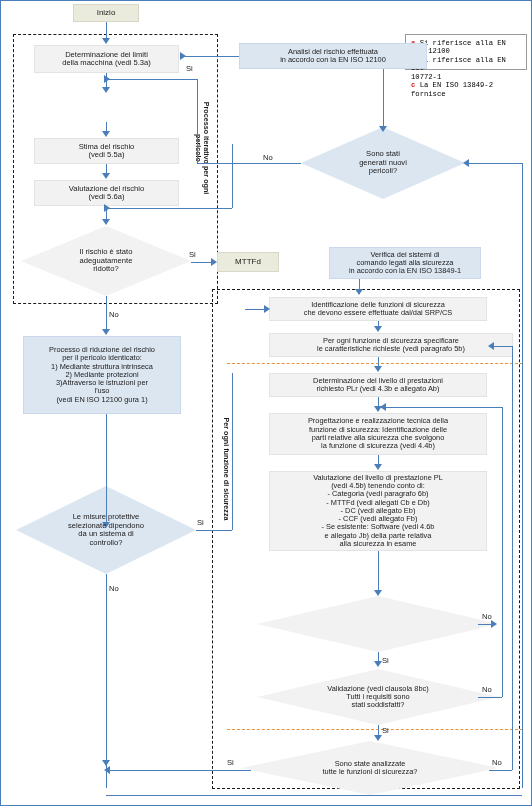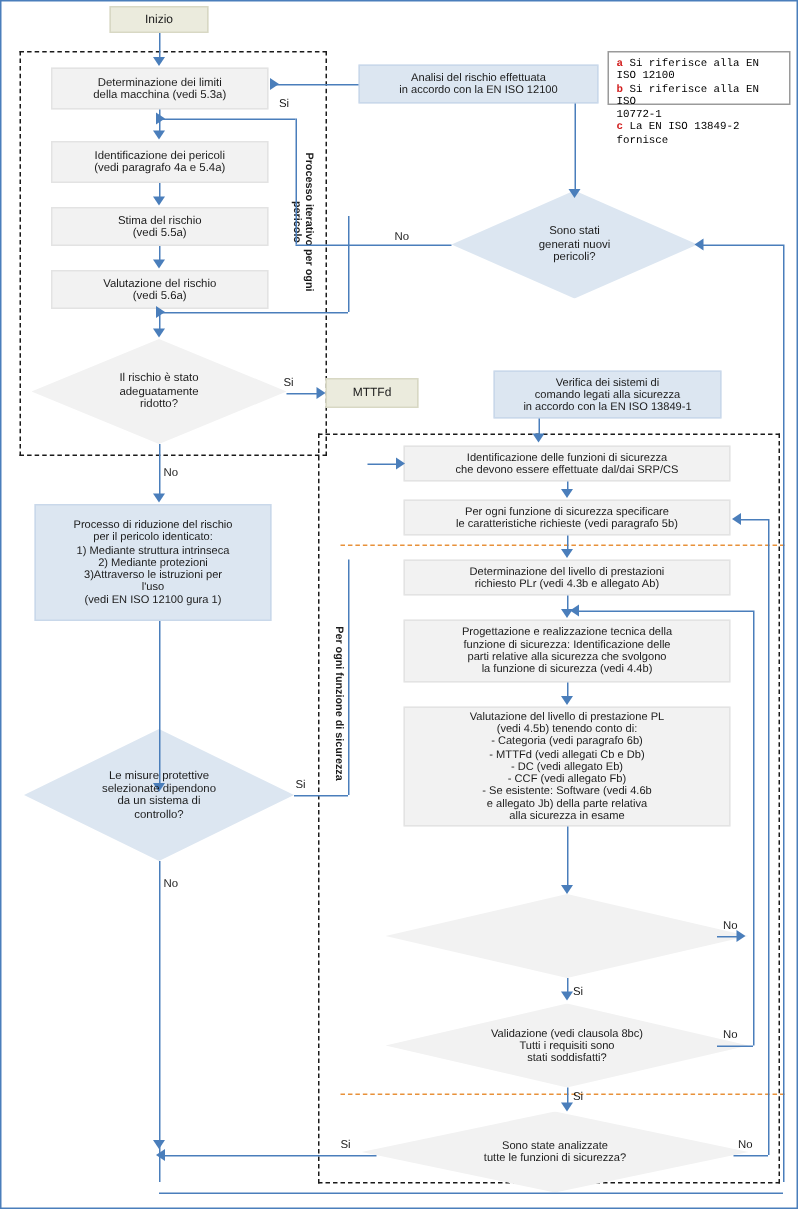--- a/index.html
+++ b/index.html
@@ -46,22 +46,20 @@
     <div><span class="k">b </span><span style="white-space:pre-line;">Si riferisce alla EN ISO
 10772-1</span></div>
     <div><span class="k">c </span><span>La EN ISO 13849-2 fornisce</span></div>
   </div>
 
   <div class="node terminal" style="left:72px;top:3px;width:66px;height:18px;font-size:8px;">Inizio</div>
 
   <div class="node proc" style="left:33px;top:44px;width:145px;height:28px;font-size:7.6px;">Determinazione dei limiti
 della macchina (vedi 5.3a)</div>
 
-  <div class="node proc" style="left:33px;top:93px;width:145px;height:28px;font-size:7.6px;">Identificazione dei pericoli
-(vedi paragrafo 4a e 5.4a)</div>
 
   <div class="node proc" style="left:33px;top:137px;width:145px;height:26px;font-size:7.6px;">Stima del rischio
 (vedi 5.5a)</div>
 
   <div class="node proc" style="left:33px;top:179px;width:145px;height:26px;font-size:7.6px;">Valutazione del rischio
 (vedi 5.6a)</div>
 
   <div class="node diamond" style="left:20px;top:225px;width:170px;height:70px;font-size:7.6px;">
     <svg class="dshape" viewBox="0 0 170 70" preserveAspectRatio="none">
       <polygon points="85,0 170,35 85,70 0,35" fill="#f2f2f2"></polygon>
@@ -84,40 +82,40 @@
   <div class="node diamond" style="left:15px;top:485px;width:180px;height:88px;font-size:7.6px;">
     <svg class="dshape" viewBox="0 0 180 88" preserveAspectRatio="none">
       <polygon points="90,0 180,44 90,88 0,44" fill="#dce6f1"></polygon>
     </svg>
     <span class="dtext">Le misure protettive
 selezionate dipendono
 da un sistema di
 controllo?</span>
   </div>
 
-  <div class="node proc-blue" style="left:238px;top:42px;width:160px;height:26px;font-size:7.4px;">Analisi del rischio effettuata
+  <div class="node proc-blue" style="left:238px;top:42px;width:188px;height:26px;font-size:7.4px;">Analisi del rischio effettuata
 in accordo con la EN ISO 12100</div>
 
   <div class="node diamond" style="left:300px;top:126px;width:164px;height:72px;font-size:7.6px;">
     <svg class="dshape" viewBox="0 0 164 72" preserveAspectRatio="none">
       <polygon points="82,0 164,36 82,72 0,36" fill="#dce6f1"></polygon>
     </svg>
     <span class="dtext">Sono stati
 generati nuovi
 pericoli?</span>
   </div>
 
   <div class="node proc-blue" style="left:328px;top:246px;width:152px;height:32px;font-size:7.4px;">Verifica dei sistemi di
 comando legati alla sicurezza
 in accordo con la EN ISO 13849-1</div>
 
   <div class="node proc" style="left:268px;top:296px;width:218px;height:24px;font-size:7.4px;">Identificazione delle funzioni di sicurezza
 che devono essere effettuate dal/dai SRP/CS</div>
 
-  <div class="node proc" style="left:268px;top:332px;width:218px;height:24px;font-size:7.4px;">Per ogni funzione di sicurezza specificare
+  <div class="node proc" style="left:268px;top:332px;width:244px;height:24px;font-size:7.4px;">Per ogni funzione di sicurezza specificare
 le caratteristiche richieste (vedi paragrafo 5b)</div>
 
   <div class="node proc" style="left:268px;top:372px;width:218px;height:24px;font-size:7.4px;">Determinazione del livello di prestazioni
 richiesto PLr (vedi 4.3b e allegato Ab)</div>
 
   <div class="node proc" style="left:268px;top:412px;width:218px;height:42px;font-size:7.4px;">Progettazione e realizzazione tecnica della
 funzione di sicurezza: Identificazione delle
 parti relative alla sicurezza che svolgono
 la funzione di sicurezza (vedi 4.4b)</div>
 

